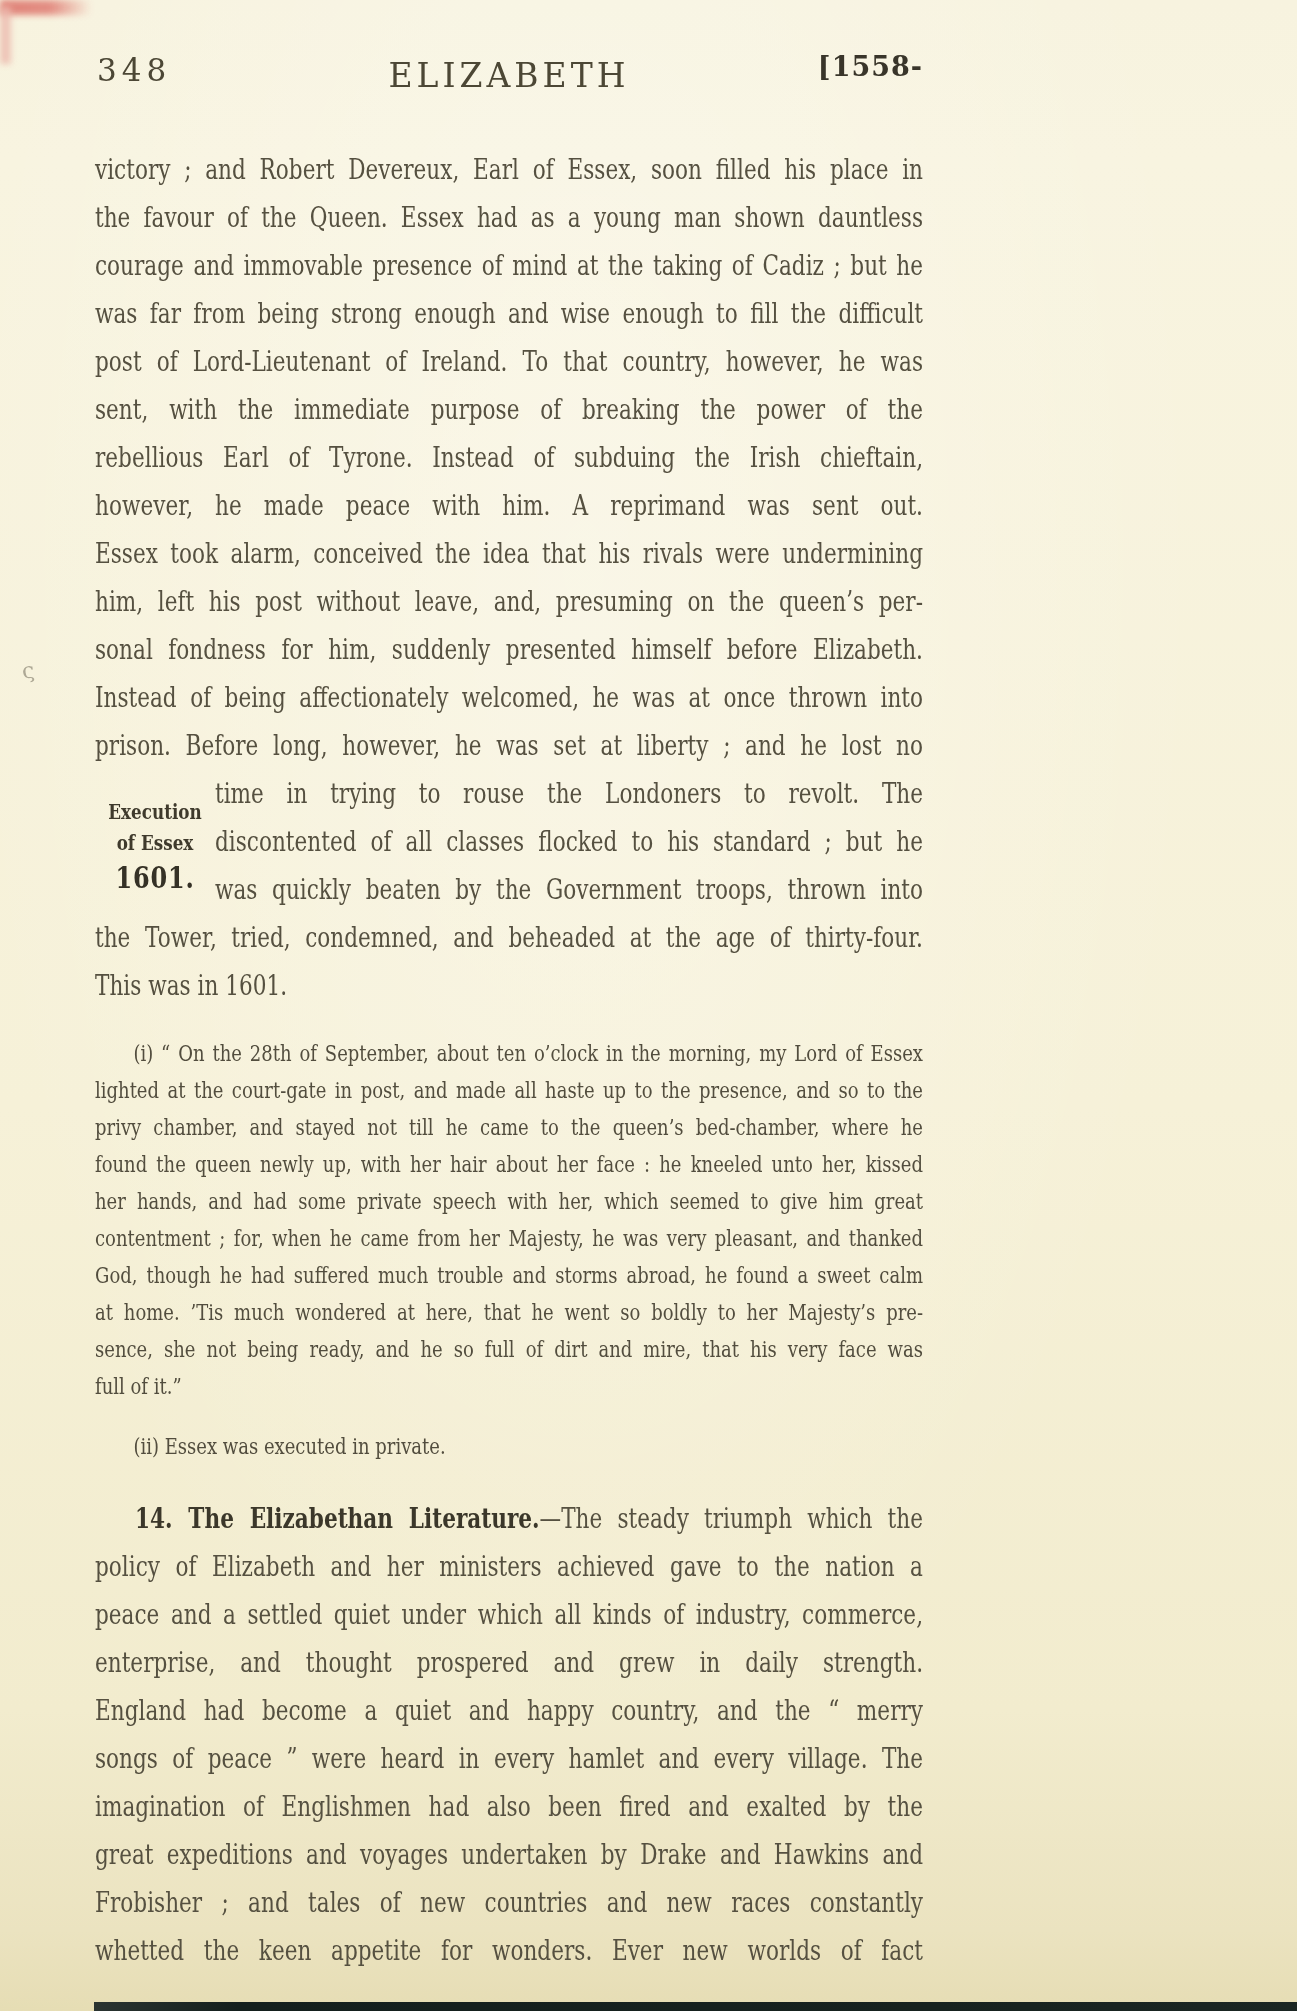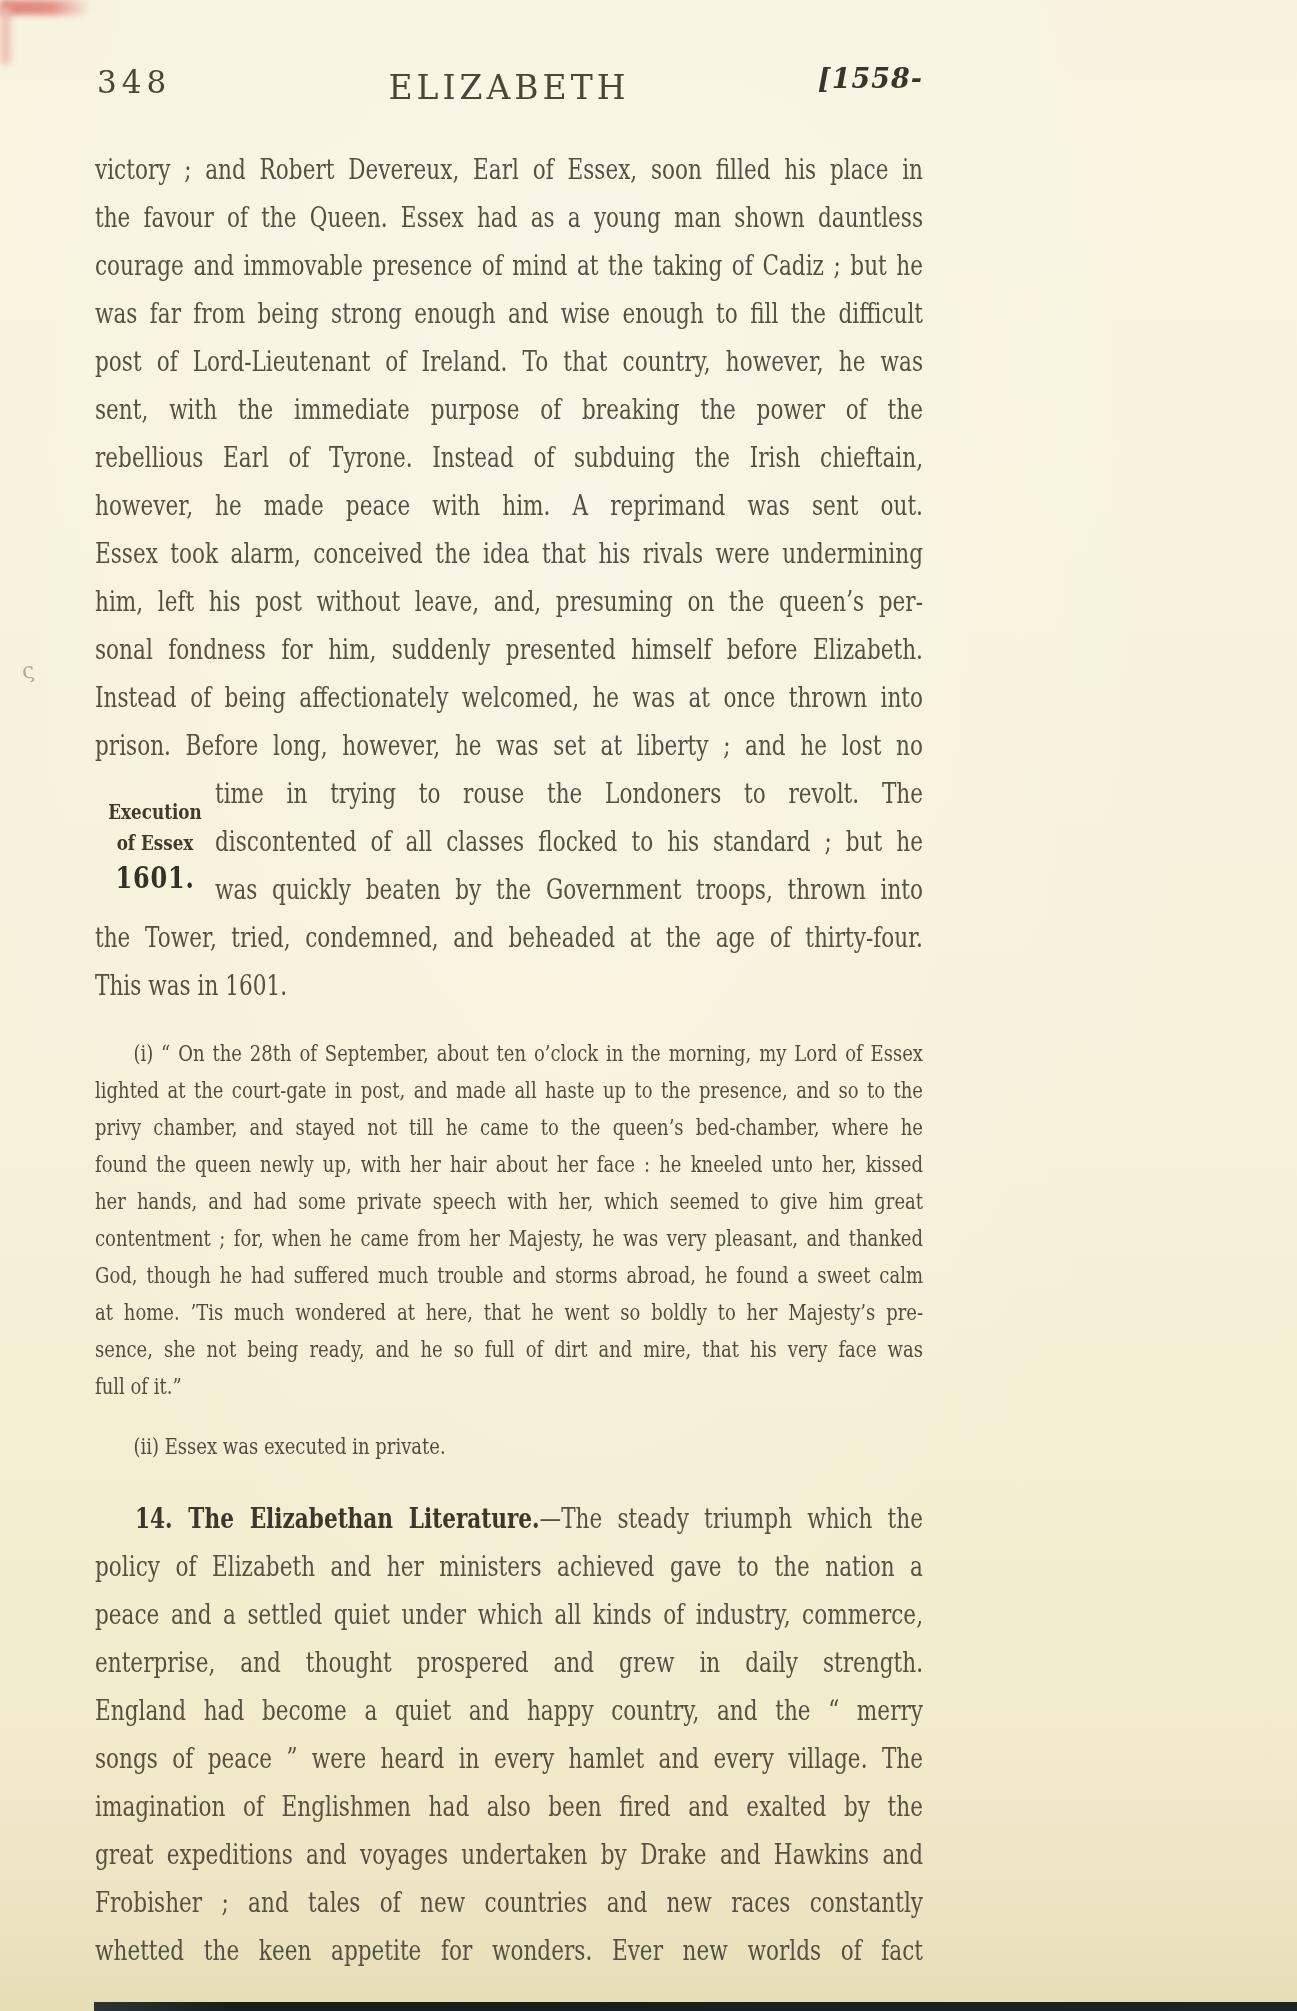--- a/index.html
+++ b/index.html
@@ -15,26 +15,26 @@
     background:linear-gradient(90deg,#dc6f66,#e07d74 55%,rgba(224,125,116,0));
     filter:blur(3px); opacity:.85; }
   .pink-edge { position:absolute; left:0; top:6px; width:11px; height:58px;
     background:#ecb9ae; filter:blur(3px); opacity:.8; }
   .bottom-strip { position:absolute; left:94px; right:0; bottom:0; height:9px;
     background:linear-gradient(90deg,#2b3431,#141f1d 12%,#17221f 70%,#1b2623); }
   .stray { position:absolute; left:22px; top:658px; font-size:22px;
     color:rgba(100,94,78,.5); transform:rotate(-8deg); }
 
   
-  .header { position:absolute; left:95px; top:62px; width:828px; height:44px; color:#4c4735; }
+  .header { position:absolute; left:95px; top:50px; width:828px; height:44px; color:#4c4735; }
   .pgnum  { position:absolute; left:2px; top:2px; font-size:31px; letter-spacing:5px; }
   .runtitle { position:absolute; left:50%; transform:translateX(-50%); top:6px;
     font-size:33px; letter-spacing:4px; }
   .daterange { position:absolute; right:0; top:1px; font-size:27px; font-weight:bold;
-    letter-spacing:1px; color:#39352a;font-style:italic; }
+    letter-spacing:1px; color:#39352a; }
 
   
   .narrow { position:absolute; left:95px; top:0; width:1035px; height:2011px;
     transform:scaleX(0.8); transform-origin:0 0; }
   .blk { position:absolute; left:0; width:1035px; }
   .line { font-size:27px; line-height:48px; color:#555040;
     text-align:justify; text-align-last:justify; text-justify:inter-word; }
   .flush { text-align-last:left; }
 
   .para1 { top:146px; }

